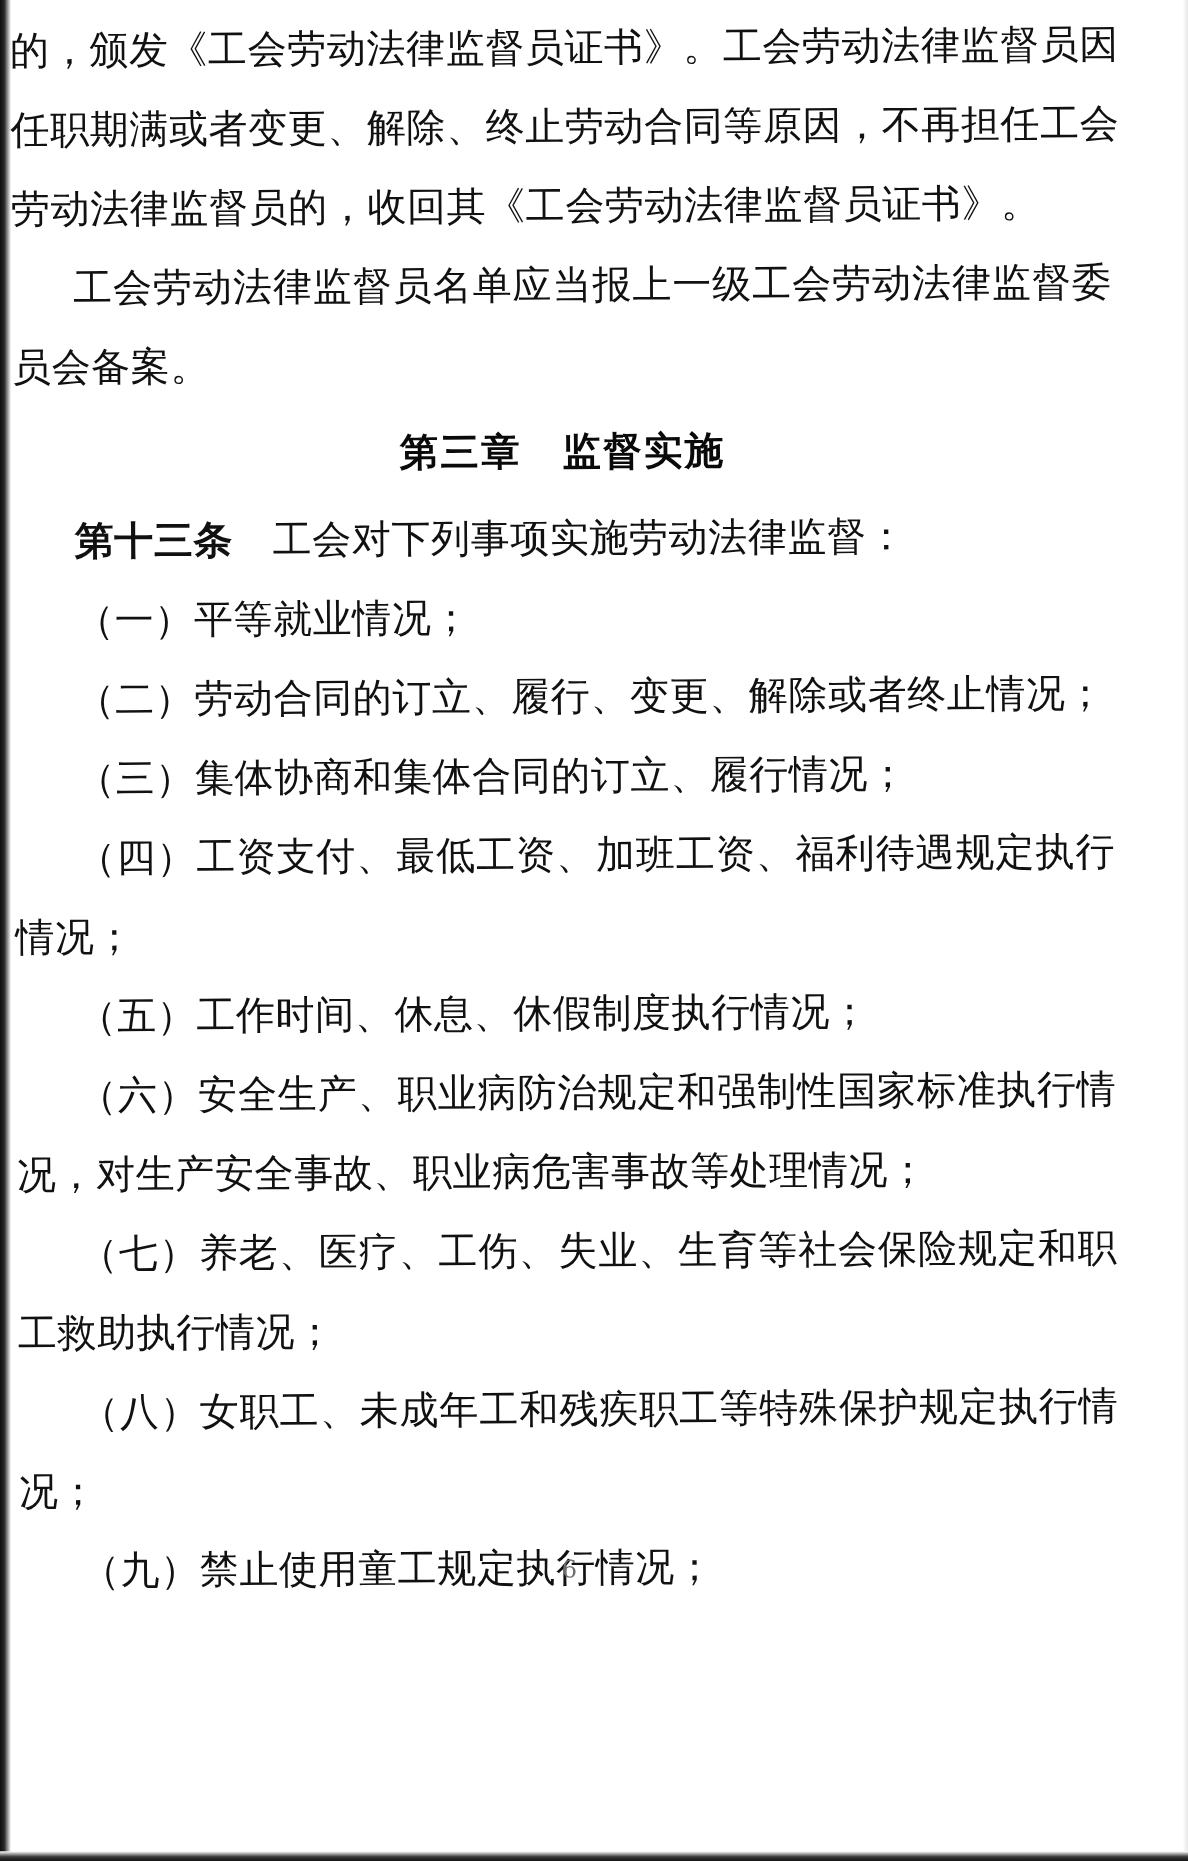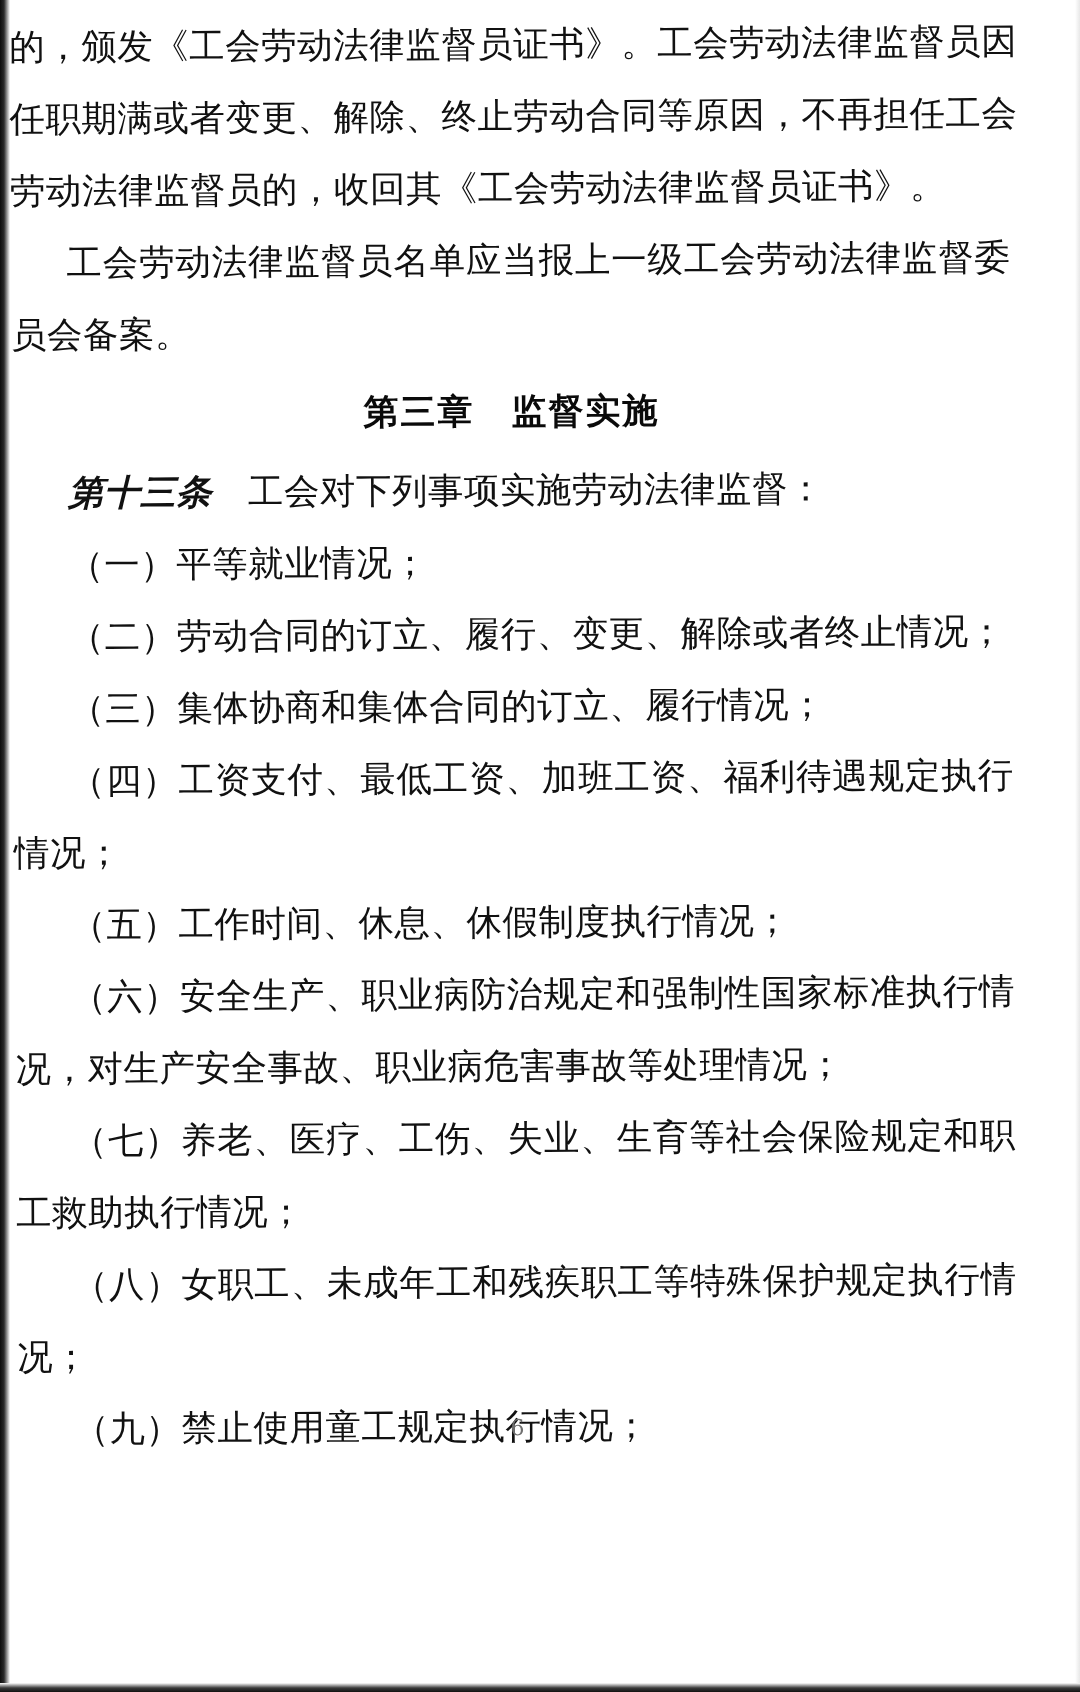--- a/index.html
+++ b/index.html
@@ -77,21 +77,20 @@
     line-height: 86px;
     font-weight: bold;
     text-align: center;
     color: #0a0a0a;
     letter-spacing: 2px;
     white-space: pre;
   }
 
   .article-lead {
     font-weight: bold;
-    font-style: italic;
   }
 
   .justify {
     text-align: justify;
     text-align-last: justify;
   }
 
   .page-number {
     position: absolute;
     bottom: 22px;

